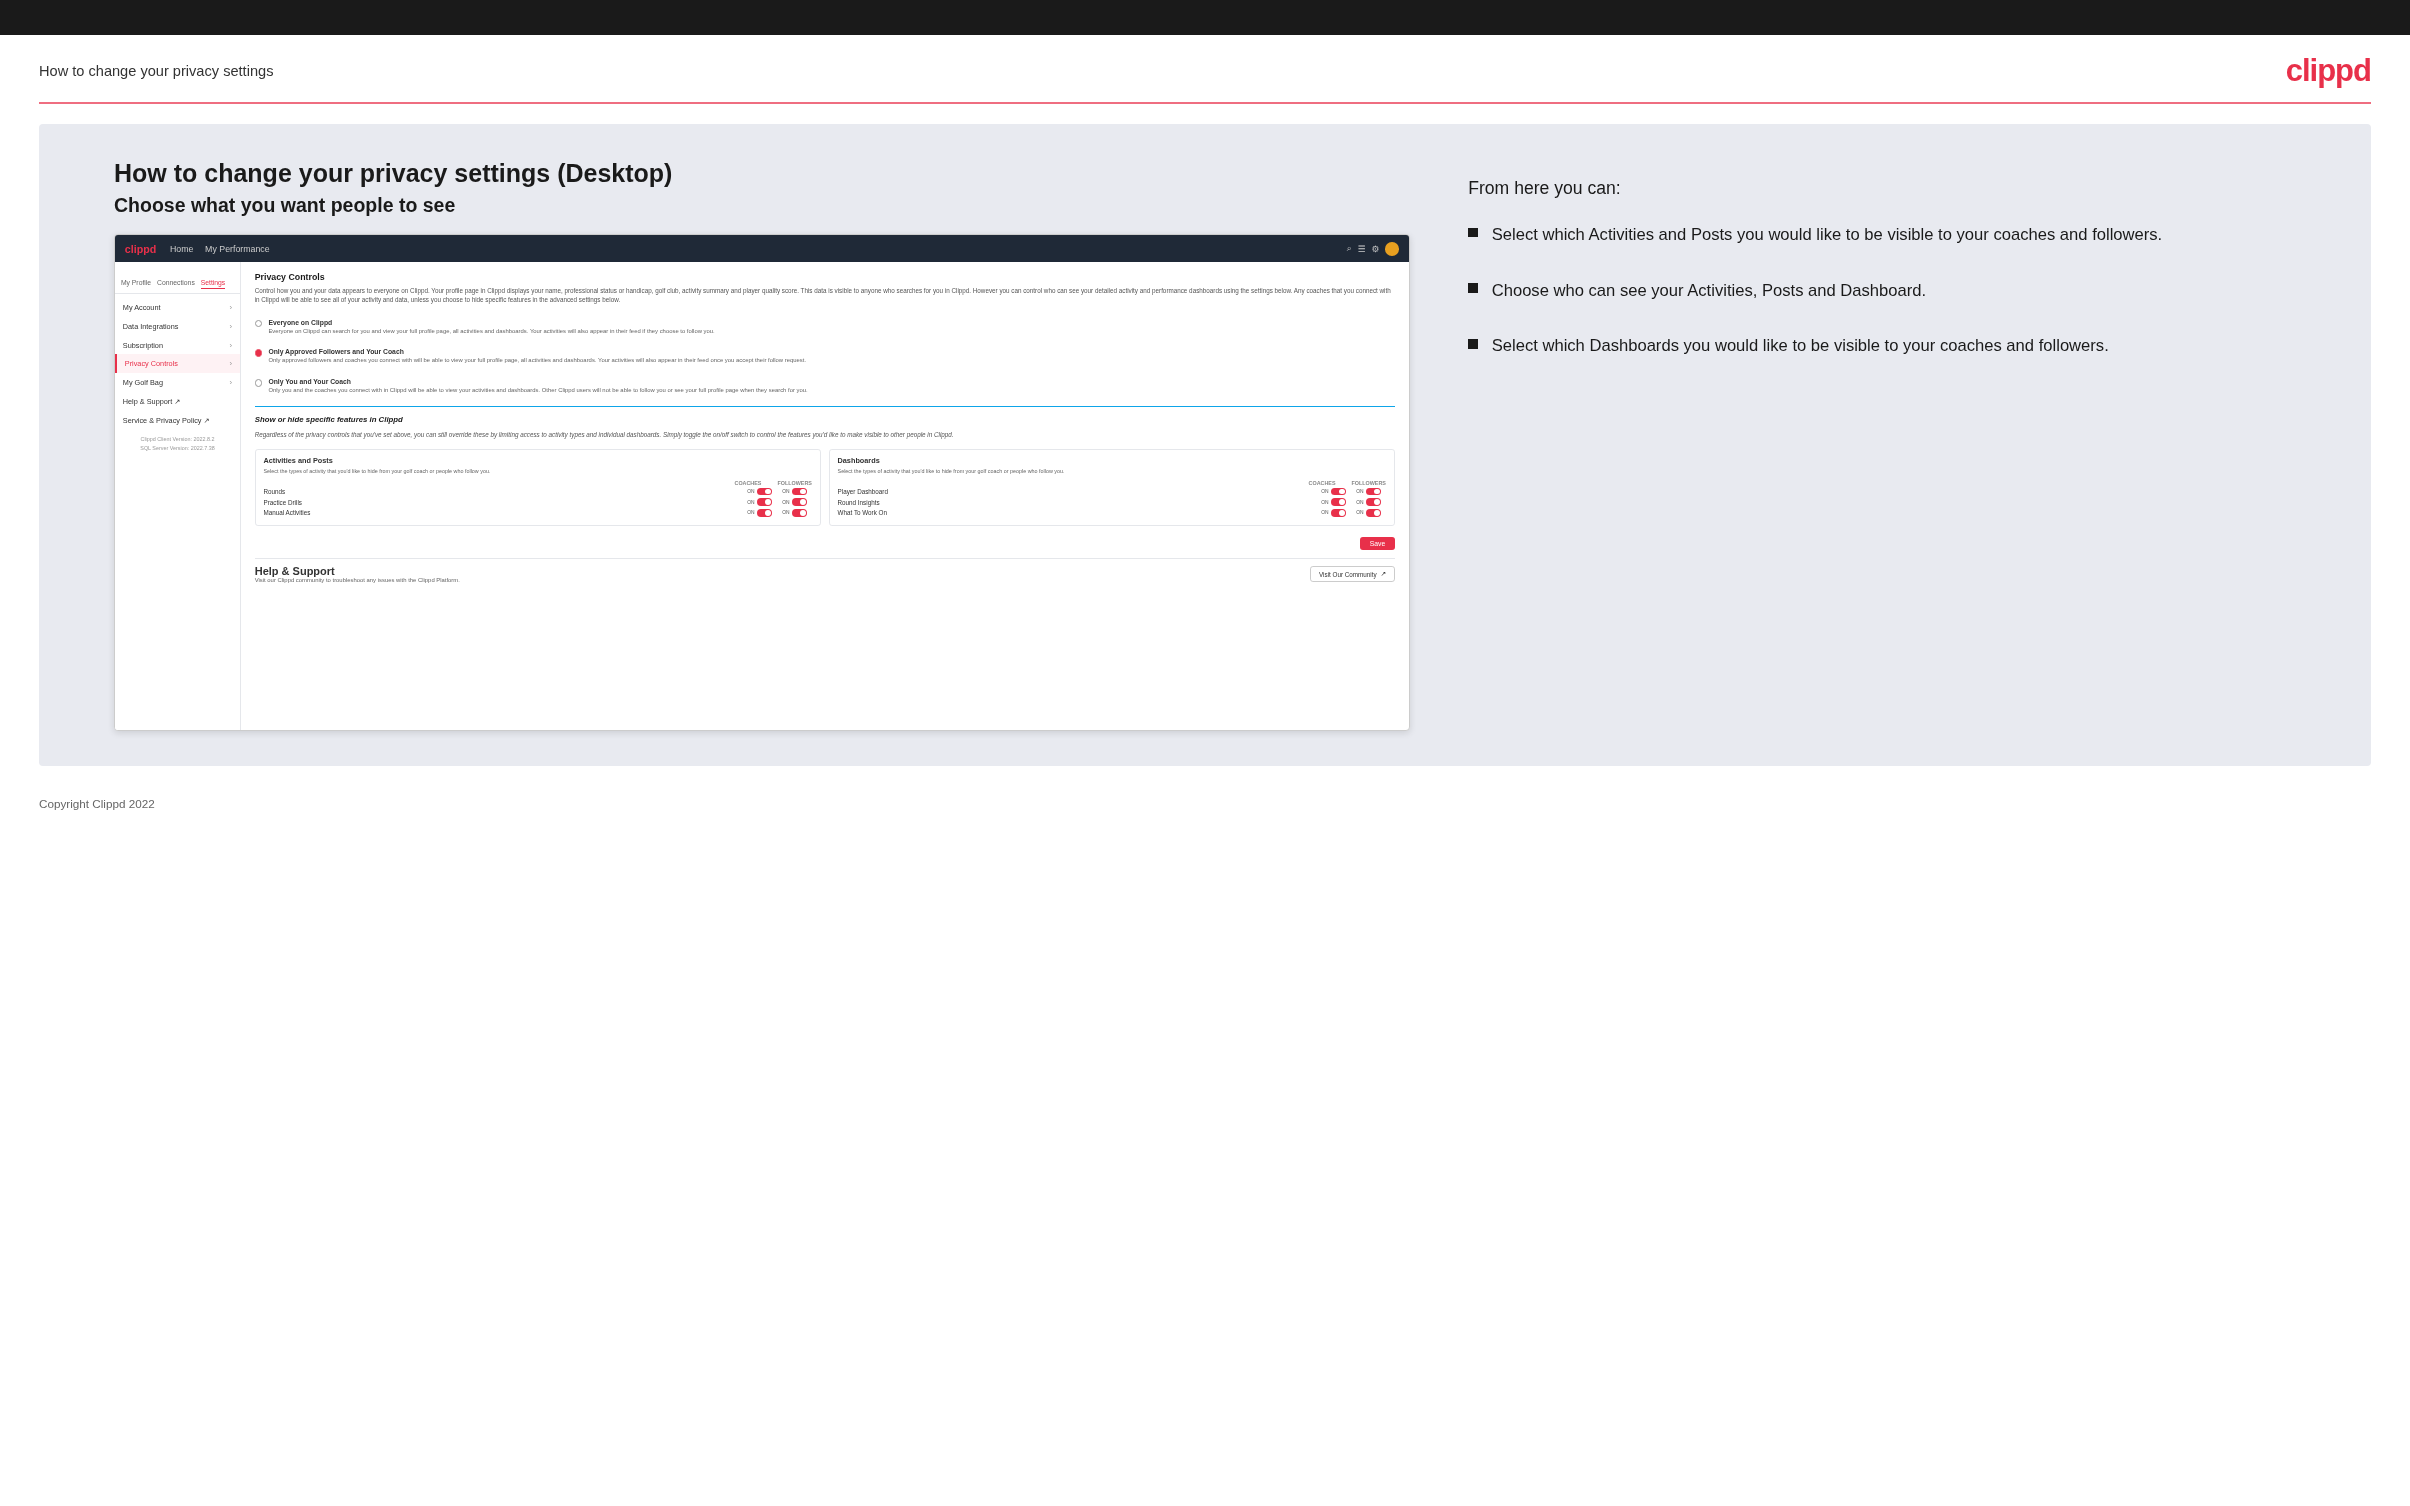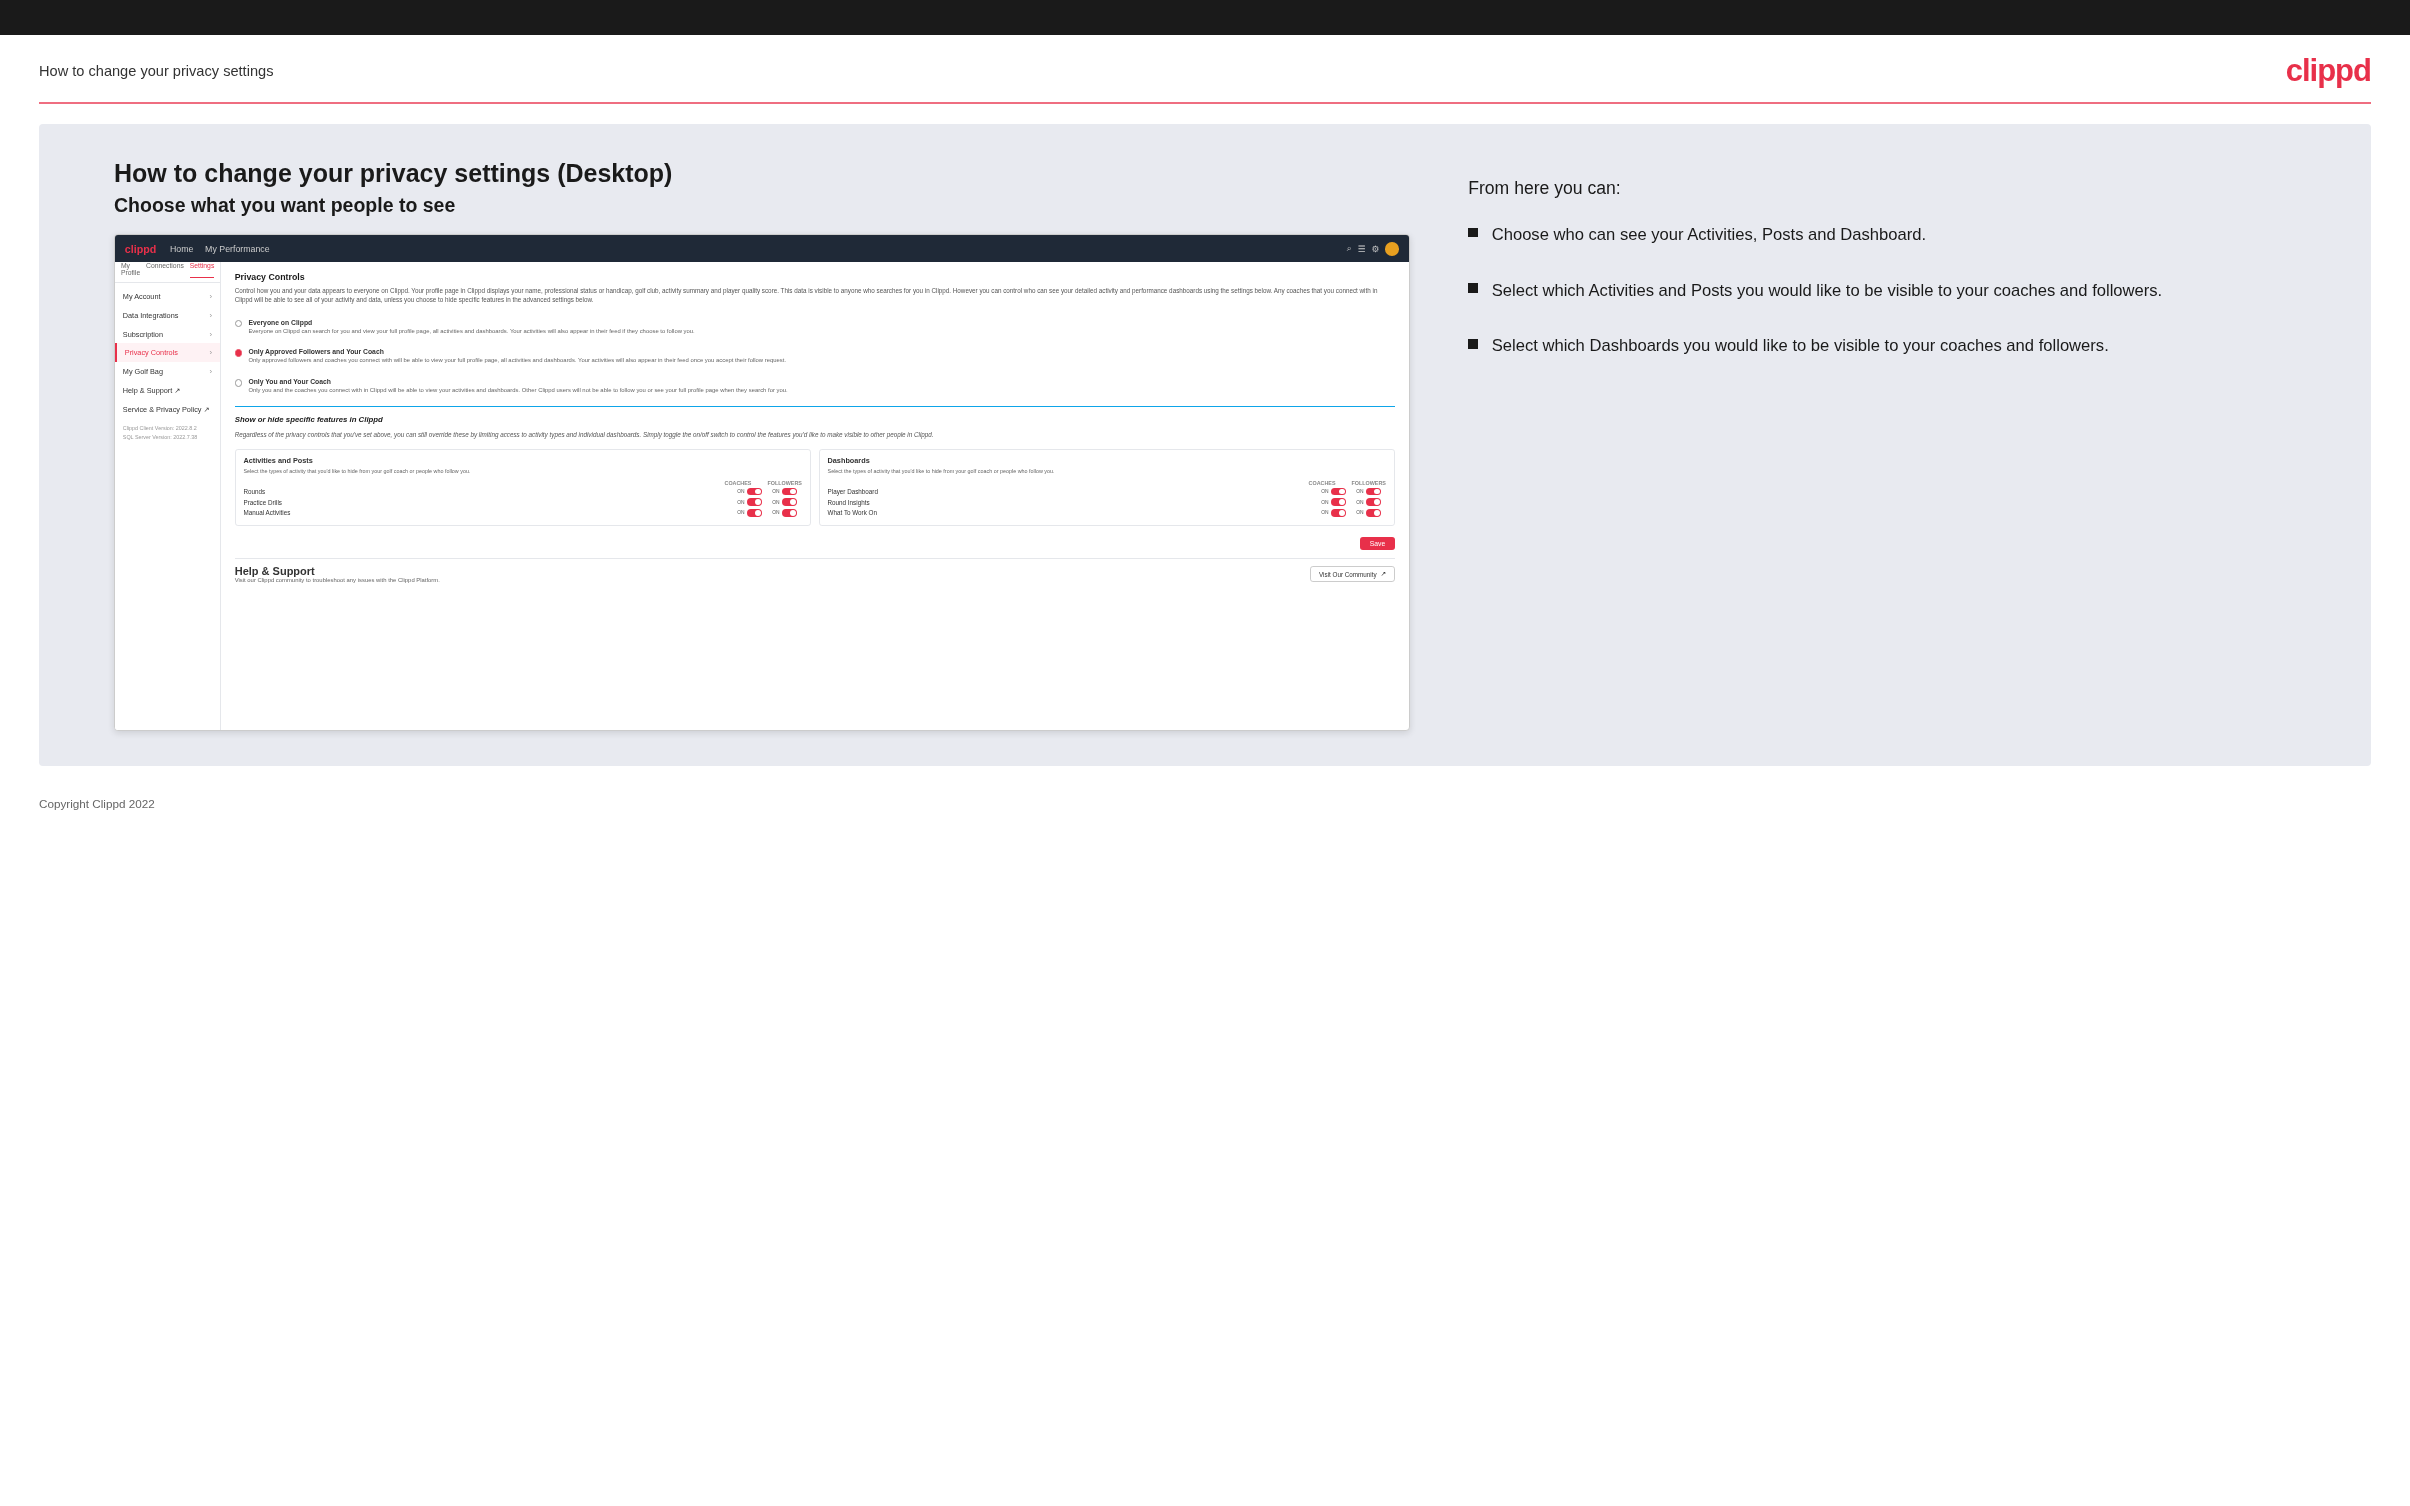--- a/index.html
+++ b/index.html
@@ -117,25 +117,26 @@
     }
 
     
     .mock-body {
       display: flex;
       min-height: 468px;
     }
 
     
     .mock-sidebar {
-      width: 106px;
+      width: 126px;
       background: #fff;
       border-right: 1px solid #e5e7eb;
-      padding: 0 0;
+      padding: 17px 0;
       flex-shrink: 0;
+      text-align: center;
     }
     .mock-sidebar-tabs {
       display: flex;
       border-bottom: 1px solid #e5e7eb;
       padding: 0 5.9px 3.9px 5.9px;
       gap: 5.9px;
       margin-bottom: 3.9px;
     }
     .mock-sidebar-tab {
       font-size: 6.8px;
@@ -623,25 +624,25 @@
         </div>
       </div>
     </div>
   </div>
 
   <div class="right-panel">
     <p class="right-panel-title">From here you can:</p>
     <ul class="bullet-list">
       <li class="bullet-item">
         <span class="bullet-square"></span>
-        <span class="bullet-text">Choose who can see your Activities, Posts and Dashboard.</span>
+        <span class="bullet-text">Select which Activities and Posts you would like to be visible to your coaches and followers.</span>
       </li>
       <li class="bullet-item">
         <span class="bullet-square"></span>
-        <span class="bullet-text">Select which Activities and Posts you would like to be visible to your coaches and followers.</span>
+        <span class="bullet-text">Choose who can see your Activities, Posts and Dashboard.</span>
       </li>
       <li class="bullet-item">
         <span class="bullet-square"></span>
         <span class="bullet-text">Select which Dashboards you would like to be visible to your coaches and followers.</span>
       </li>
     </ul>
   </div>
 
 </div>
 

